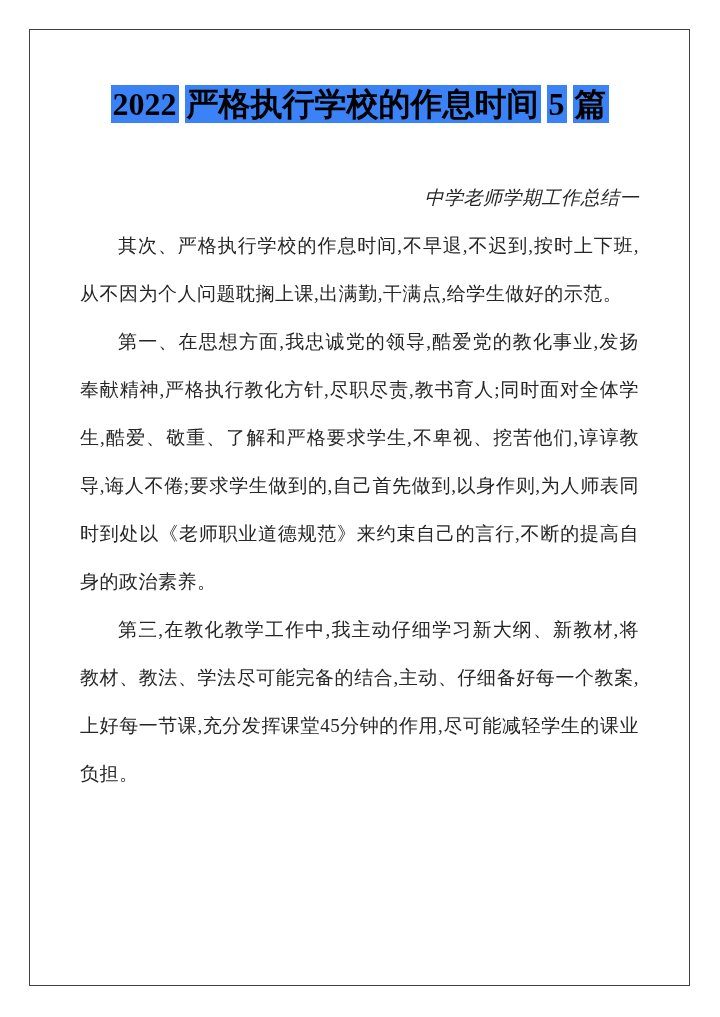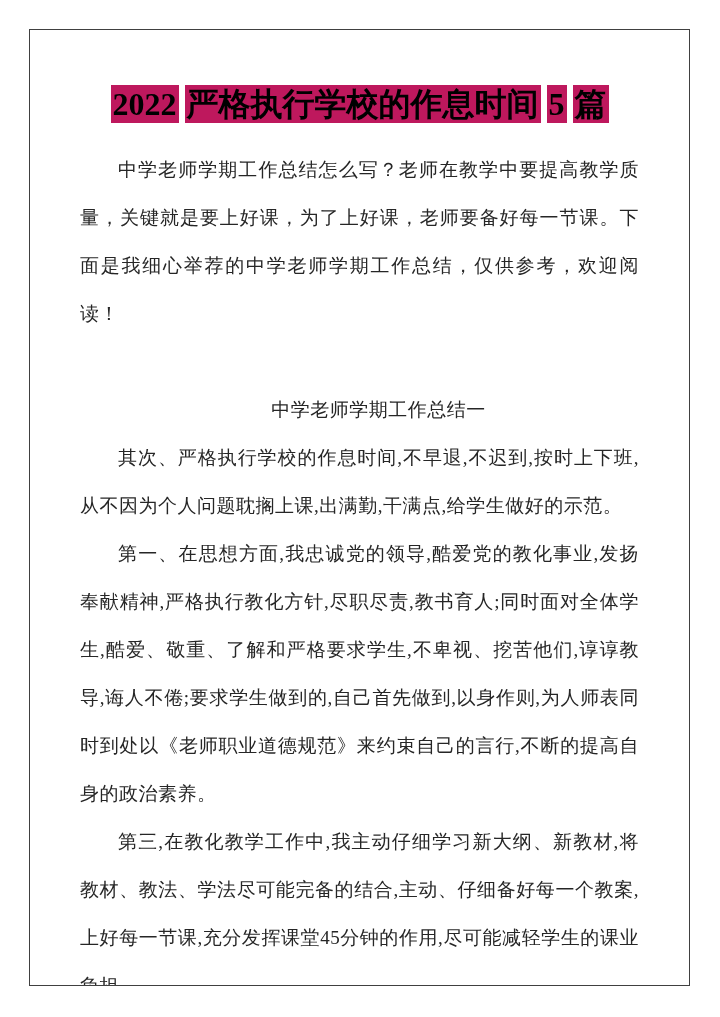--- a/index.html
+++ b/index.html
@@ -31,51 +31,51 @@
   .doc-title {
     margin: 52px 0 0 0;
     text-align: center;
     font-size: 32px;
     font-weight: bold;
     line-height: 44px;
     color: #000000;
     white-space: nowrap;
   }
   .doc-title .hl {
-    background: #be185d;
+    background: #3b82f6;
     padding: 1px 2px;
     margin: 0 3px;
   }
   .para {
     margin: 0;
     font-size: 19px;
     line-height: 48px;
     color: #262626;
     text-align: justify;
     text-justify: inter-ideograph;
     text-indent: 2em;
     letter-spacing: 0.5px;
   }
   .para.intro {
     margin-top: 20px;
   }
   .para.section-heading {
     margin-top: 48px;
-    text-align: center;
+    text-align: right;
+    font-style: italic;
   }
 </style>
 </head>
 <body>
 
 <div class="page">
   <div class="border-frame">
 
     <h1 class="doc-title"><span class="hl">2022</span><span class="hl">严格执行学校的作息时间</span><span class="hl">5</span><span class="hl">篇</span></h1>
 
-    <p class="para intro">中学老师学期工作总结怎么写？老师在教学中要提高教学质量，关键就是要上好课，为了上好课，老师要备好每一节课。下面是我细心举荐的中学老师学期工作总结，仅供参考，欢迎阅读！</p>
 
     <p class="para section-heading">中学老师学期工作总结一</p>
 
     <p class="para">其次、严格执行学校的作息时间,不早退,不迟到,按时上下班,从不因为个人问题耽搁上课,出满勤,干满点,给学生做好的示范。</p>
 
     <p class="para">第一、在思想方面,我忠诚党的领导,酷爱党的教化事业,发扬奉献精神,严格执行教化方针,尽职尽责,教书育人;同时面对全体学生,酷爱、敬重、了解和严格要求学生,不卑视、挖苦他们,谆谆教导,诲人不倦;要求学生做到的,自己首先做到,以身作则,为人师表同时到处以《老师职业道德规范》来约束自己的言行,不断的提高自身的政治素养。</p>
 
     <p class="para">第三,在教化教学工作中,我主动仔细学习新大纲、新教材,将教材、教法、学法尽可能完备的结合,主动、仔细备好每一个教案,上好每一节课,充分发挥课堂45分钟的作用,尽可能减轻学生的课业负担。</p>
 
   </div>

